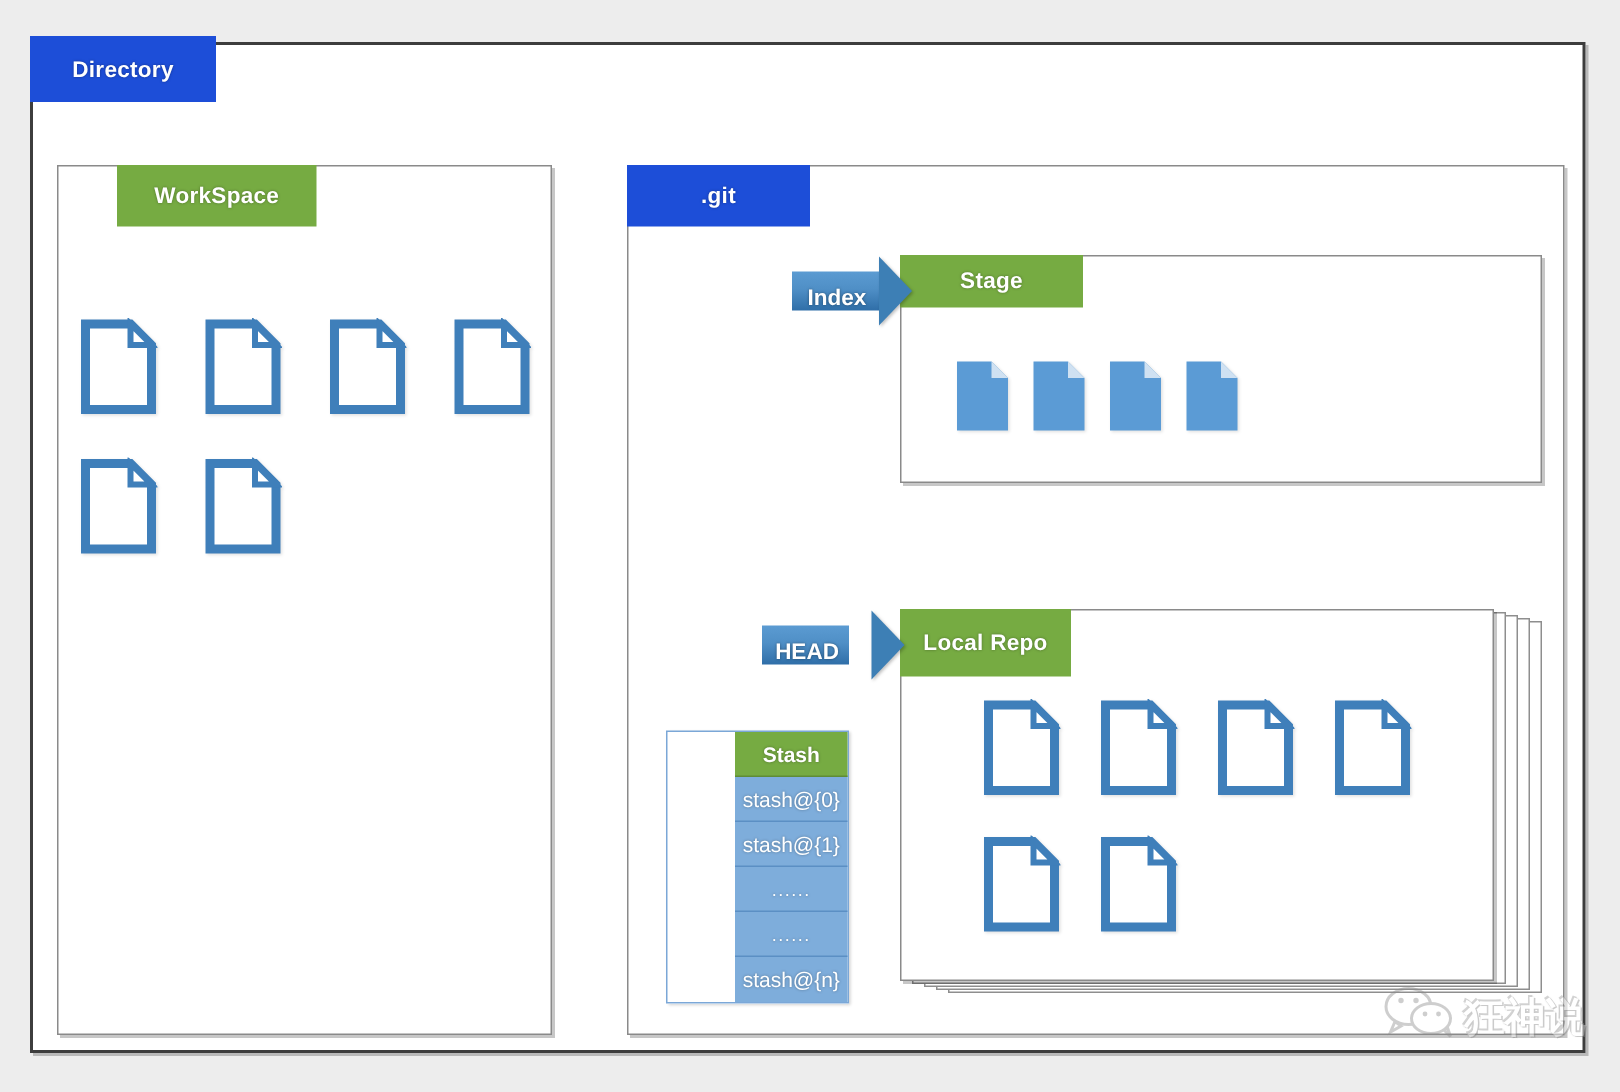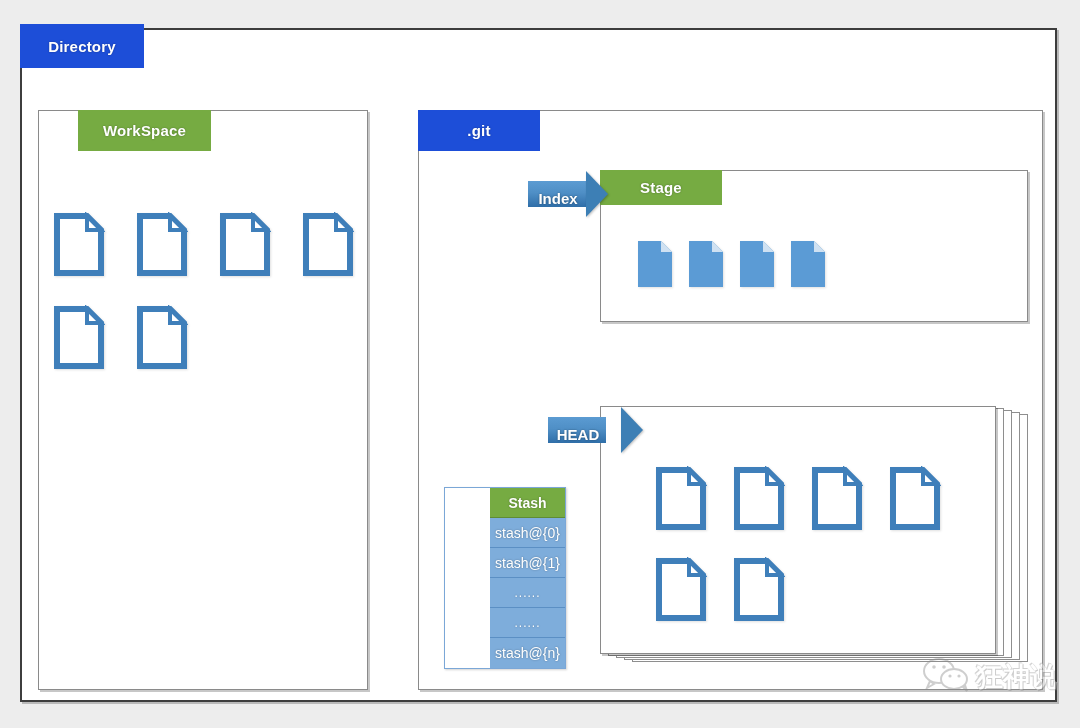--- a/index.html
+++ b/index.html
@@ -231,27 +231,30 @@
     </svg>
   </div>
 
   <div class="sheet" style="left:632px; top:414px; width:396px; height:248px;"></div>
   <div class="sheet" style="left:624px; top:412px; width:396px; height:248px;"></div>
   <div class="sheet" style="left:616px; top:410px; width:396px; height:248px;"></div>
   <div class="sheet" style="left:608px; top:408px; width:396px; height:248px;"></div>
 
   <div class="panel" style="left:600px; top:406px; width:396px; height:248px;"></div>
 
-  <div class="arrow" style="left:548px; top:407px;gap:15px;">
+  <div class="arrow" style="left:508px; top:407px;gap:15px;">
     <div class="arrow-body" style="width:58px;">
       <span>HEAD</span>
     </div>
     <div class="arrow-head"></div>
   </div>
 
+  <div class="tab green" style="left:600px; top:406px; width:114px; height:45px; font-size:15px;">
+    <span>Local Repo</span>
+  </div>
 
   <div class="doc" style="left:655px; top:466px;">
     <svg width="52" height="65" viewBox="0 0 52 65">
       <path d="M4 4 H34 L48 18 V61 H4 Z" fill="#ffffff" stroke="#3f7fba" stroke-width="6" stroke-linejoin="miter"></path>
       <path d="M34 4 L48 18 H34 Z" fill="#ffffff" stroke="#3f7fba" stroke-width="4"></path>
     </svg>
   </div>
   <div class="doc" style="left:733px; top:466px;">
     <svg width="52" height="65" viewBox="0 0 52 65">
       <path d="M4 4 H34 L48 18 V61 H4 Z" fill="#ffffff" stroke="#3f7fba" stroke-width="6" stroke-linejoin="miter"></path>

